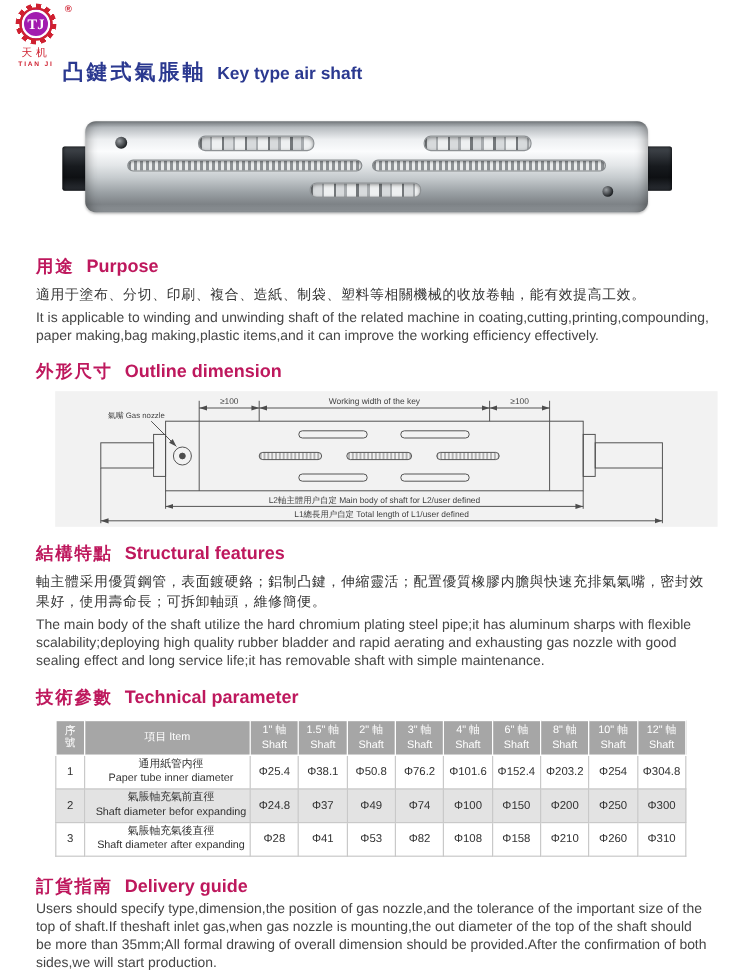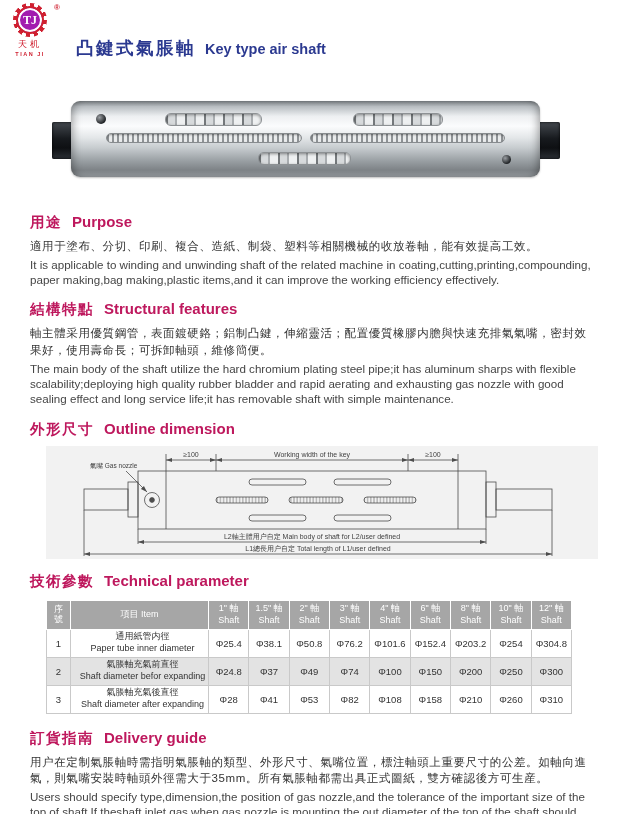--- a/index.html
+++ b/index.html
@@ -12,21 +12,21 @@
   .logo { position:absolute; left:8px; top:3px; width:60px; }
   .gear { position:relative; width:34px; height:34px; margin-left:5px; }
   .gear-teeth { position:absolute; inset:0; border-radius:50%;
     background:repeating-conic-gradient(#cf2030 0deg 16deg, rgba(0,0,0,0) 16deg 30deg); }
   .gear-body { position:absolute; inset:3px; border-radius:50%; background:#a21caf;
     border:2px solid #cf2030; box-shadow:inset 0 0 0 2px #fff; display:flex; align-items:center; justify-content:center; }
   .gear-body span { color:#fff; font-weight:bold; font-size:12px; font-family:"Liberation Serif",serif; }
   .reg { position:absolute; left:41px; top:0; color:#cf2030; font-size:8px; font-weight:bold; }
   .logo-cn { margin-top:1px; text-align:center; width:44px; color:#cf2030; font-weight:normal; font-size:9px; letter-spacing:3px; }
   .logo-en { text-align:center; width:44px; color:#cf2030; font-size:5.5px; font-weight:bold; letter-spacing:1.5px; }
-  .titles { position:absolute; left:52px; top:36px; white-space:nowrap;margin-left:24px; }
+  .titles { position:absolute; left:52px; top:48px; white-space:nowrap; }
   .t-cn { font-size:17.5px; font-weight:bold; color:#2b3990; letter-spacing:2.5px; }
   .t-en { font-size:14.5px; font-weight:bold; color:#2b3990; margin-left:9px; }
 
   
   .photo { position:relative; height:112px; margin-top:30px; }
   .cap { position:absolute; top:34px; width:22px; height:37px; border-radius:2px;
     background:linear-gradient(180deg,#44494f 0%,#171a1e 45%,#0e1013 70%,#2c3036 100%);
     box-shadow:inset 0 0 3px #000; }
   .cap-l { left:52px; } .cap-r { left:538px; }
   .shaft-body { position:absolute; left:71px; top:13px; width:469px; height:76px; border-radius:9px;
@@ -105,28 +105,20 @@
   </div>
 
   <div class="sec">
     <div class="sec-head">
       <span class="h-cn">用途</span><span class="h-en">Purpose</span>
     </div>
     <p class="p-cn">適用于塗布、分切、印刷、複合、造紙、制袋、塑料等相關機械的收放卷軸，能有效提高工效。</p>
     <p class="p-en">It is applicable to winding and unwinding shaft of the related machine in coating,cutting,printing,compounding, paper making,bag making,plastic items,and it can improve the working efficiency effectively.</p>
   </div>
 
-  <div class="sec">
-    <div class="sec-head">
-      <span class="h-cn">結構特點</span><span class="h-en">Structural features</span>
-    </div>
-    <p class="p-cn">軸主體采用優質鋼管，表面鍍硬鉻；鋁制凸鍵，伸縮靈活；配置優質橡膠内膽與快速充排氣氣嘴，密封效果好，使用壽命長；可拆卸軸頭，維修簡便。</p>
-    <p class="p-en">The main body of the shaft utilize the hard chromium plating steel pipe;it has aluminum sharps with flexible scalability;deploying high quality rubber bladder and rapid aerating and exhausting gas nozzle with good sealing effect and long service life;it has removable shaft with simple maintenance.</p>
-  </div>
-
   <div class="sec" style="padding:0;">
     <div class="sec-head" style="padding:0 30px;">
       <span class="h-cn">外形尺寸</span><span class="h-en">Outline dimension</span>
     </div>
     <div class="drawing">
       <svg viewBox="0 0 552 113">
         <defs>
           <pattern id="hatch" width="3.2" height="6" patternUnits="userSpaceOnUse">
             <line x1="1.6" y1="0" x2="1.6" y2="6" stroke="#4d4d4d" stroke-width="0.6"></line>
           </pattern>
@@ -173,20 +165,28 @@
           <line x1="38" y1="108" x2="506" y2="108" marker-start="url(#arr)" marker-end="url(#arr)"></line>
         </g>
         <text x="44" y="22" font-size="6.5">氣嘴 Gas nozzle</text>
         <text x="145" y="11" font-size="7" text-anchor="middle">≥100</text>
         <text x="266" y="11" font-size="7" text-anchor="middle">Working width of the key</text>
         <text x="387" y="11" font-size="7" text-anchor="middle">≥100</text>
         <text x="266" y="93" font-size="7" text-anchor="middle">L2軸主體用户自定 Main body of shaft for L2/user defined</text>
         <text x="272" y="105" font-size="7" text-anchor="middle">L1總長用户自定  Total length of L1/user defined</text>
       </svg>
     </div>
+  </div>
+
+  <div class="sec">
+    <div class="sec-head">
+      <span class="h-cn">結構特點</span><span class="h-en">Structural features</span>
+    </div>
+    <p class="p-cn">軸主體采用優質鋼管，表面鍍硬鉻；鋁制凸鍵，伸縮靈活；配置優質橡膠内膽與快速充排氣氣嘴，密封效果好，使用壽命長；可拆卸軸頭，維修簡便。</p>
+    <p class="p-en">The main body of the shaft utilize the hard chromium plating steel pipe;it has aluminum sharps with flexible scalability;deploying high quality rubber bladder and rapid aerating and exhausting gas nozzle with good sealing effect and long service life;it has removable shaft with simple maintenance.</p>
   </div>
 
   <div class="sec">
     <div class="sec-head">
       <span class="h-cn">技術參數</span><span class="h-en">Technical parameter</span>
     </div>
     <table class="ptable">
       <colgroup>
           <col class="c0">
           <col class="c1">
@@ -290,17 +290,16 @@
         <td>Φ310</td>
       </tr>
     </tbody>
       </table>
   </div>
 
   <div class="sec">
     <div class="sec-head" style="margin-top:15px;">
       <span class="h-cn">訂貨指南</span><span class="h-en">Delivery guide</span>
     </div>
-    <p class="p-cn">用户在定制氣脹軸時需指明氣脹軸的類型、外形尺寸、氣嘴位置，標注軸頭上重要尺寸的公差。如軸向進氣，則氣嘴安裝時軸頭外徑需大于35mm。所有氣脹軸都需出具正式圖紙，雙方確認後方可生産。</p>
     <p class="p-en">Users should specify type,dimension,the position of gas nozzle,and the tolerance of the important size of the top of shaft.If theshaft inlet gas,when gas nozzle is mounting,the out diameter of the top of the shaft should be more than 35mm;All formal drawing of overall dimension should be provided.After the confirmation of both sides,we will start production.</p>
   </div>
 
 </div>
 
 </body></html>

